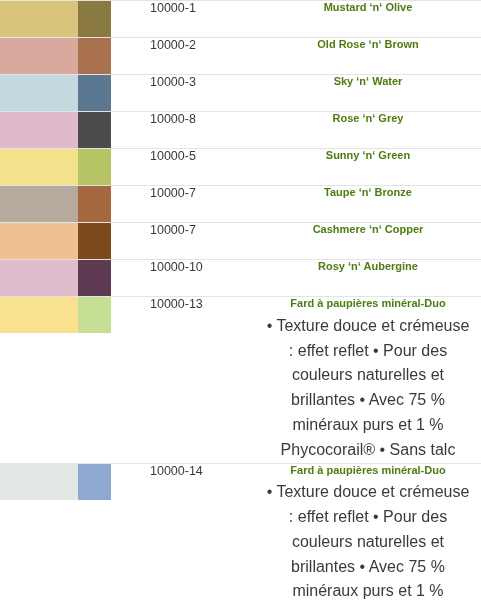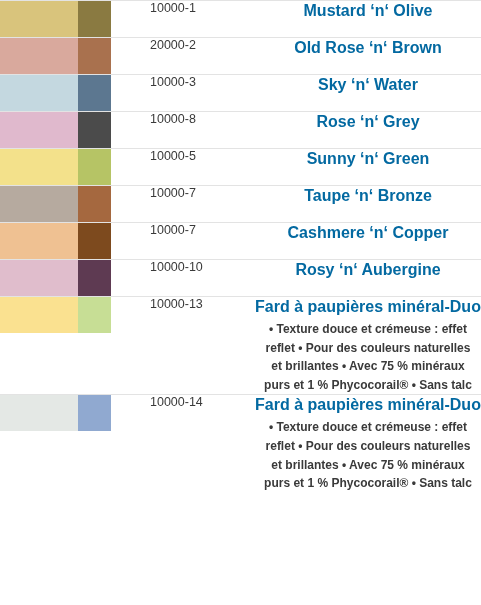--- a/index.html
+++ b/index.html
@@ -57,28 +57,28 @@
     text-align: left;
     white-space: nowrap;
   }
 
   
   td.name-cell {
     padding: 13px 12px 10px 0;
     text-align: center;
   }
   .product-name {
+    font-size: 11px;
+    font-weight: bold;
+    color: #4d7c0f;
+    line-height: 1.25;
+  }
+  .product-desc {
     font-size: 16px;
-    font-weight: bold;
-    color: #0369a1;
-    line-height: 1.25;
-  }
-  .product-desc {
-    font-size: 12px;
-    font-weight: bold;
+    font-weight: normal;
     color: #3a3a3a;
     line-height: 1.55;
     margin-top: 3px;
     padding: 0 8px;
   }
   .product-desc:empty { display: none; }
 </style>
 </head>
 <body>
 
@@ -96,21 +96,21 @@
           <div class="product-name">Mustard ‘n‘ Olive</div>
         </td>
       </tr>
       <tr class="product-row">
         <td class="swatch-cell">
           <div class="swatch">
             <div class="half left" style="background: rgb(217, 169, 157);"></div>
             <div class="half right" style="background: rgb(169, 113, 78);"></div>
           </div>
         </td>
-        <td class="code-cell">20000-2</td>
+        <td class="code-cell">10000-2</td>
         <td class="name-cell">
           <div class="product-name">Old Rose ‘n‘ Brown</div>
         </td>
       </tr>
       <tr class="product-row">
         <td class="swatch-cell">
           <div class="swatch">
             <div class="half left" style="background: rgb(196, 216, 224);"></div>
             <div class="half right" style="background: rgb(92, 119, 144);"></div>
           </div>

